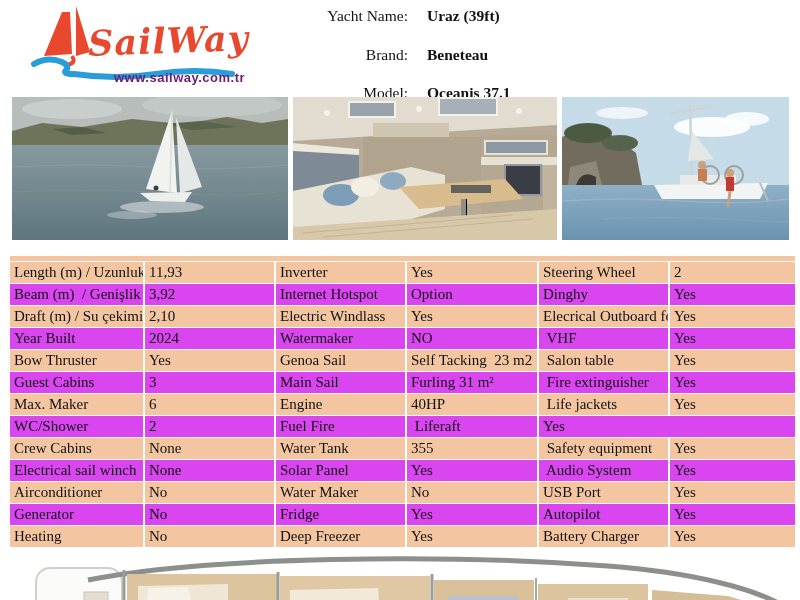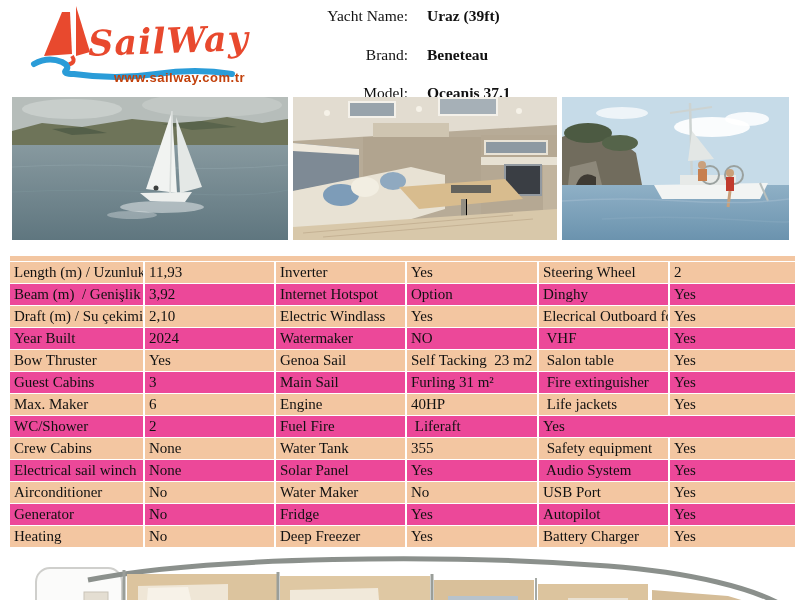--- a/index.html
+++ b/index.html
@@ -6,41 +6,41 @@
   .page{position:relative;width:800px;height:600px;background:#fff;overflow:hidden;
         font-family:"Liberation Serif",serif;color:#111;}
 
   
   .logo{position:absolute;left:26px;top:2px;width:215px;height:92px;}
   .logo svg{position:absolute;left:0;top:0;}
   .brand{position:absolute;left:62px;top:18px;font-family:"DejaVu Serif",serif;
          font-style:italic;font-weight:bold;font-size:35px;color:#e8492e;
          letter-spacing:1px;transform:rotate(-2deg);}
   .url{position:absolute;left:88px;top:68px;font-family:"Liberation Sans",sans-serif;
-       font-weight:bold;font-size:13px;color:#c2410c;letter-spacing:.5px;}
+       font-weight:bold;font-size:13px;color:#701a75;letter-spacing:.5px;}
 
   .yacht-info{position:absolute;left:318px;top:6px;display:grid;
               grid-template-columns:90px auto;column-gap:5px;row-gap:1px;
               font-size:15.5px;line-height:19.5px;gap:19px;}
   .yacht-info .lbl{text-align:right;}
   .yacht-info .val{font-weight:bold;}
 
   
   .photo{position:absolute;top:97px;height:143px;overflow:hidden;}
   #photo1{left:12px;width:276px;}
   #photo2{left:293px;width:264px;}
   #photo3{left:562px;width:227px;}
 
   
   .specs{position:absolute;left:10px;top:256px;width:785px;}
   .spec-strip{height:5px;background:#f3c6a1;border-bottom:1px solid #fff;}
   .spec-row{display:grid;grid-template-columns:133px 131px 131px 132px 131px 127px;
             height:21px;border-bottom:1px solid #fff;}
   .spec-row.dark{background:#f3c6a1;}
-  .spec-row.light{background:#ec4899;}
+  .spec-row.light{background:#d946ef;}
   .spec-cell{box-sizing:border-box;padding-left:4px;font-size:15px;line-height:21px;
              white-space:pre;overflow:hidden;}
   .spec-cell + .spec-cell{border-left:2px solid #fff;}
 
   
   .deckplan{position:absolute;left:28px;top:552px;width:762px;height:48px;overflow:hidden;}
 </style>
 </head>
 <body>
 

